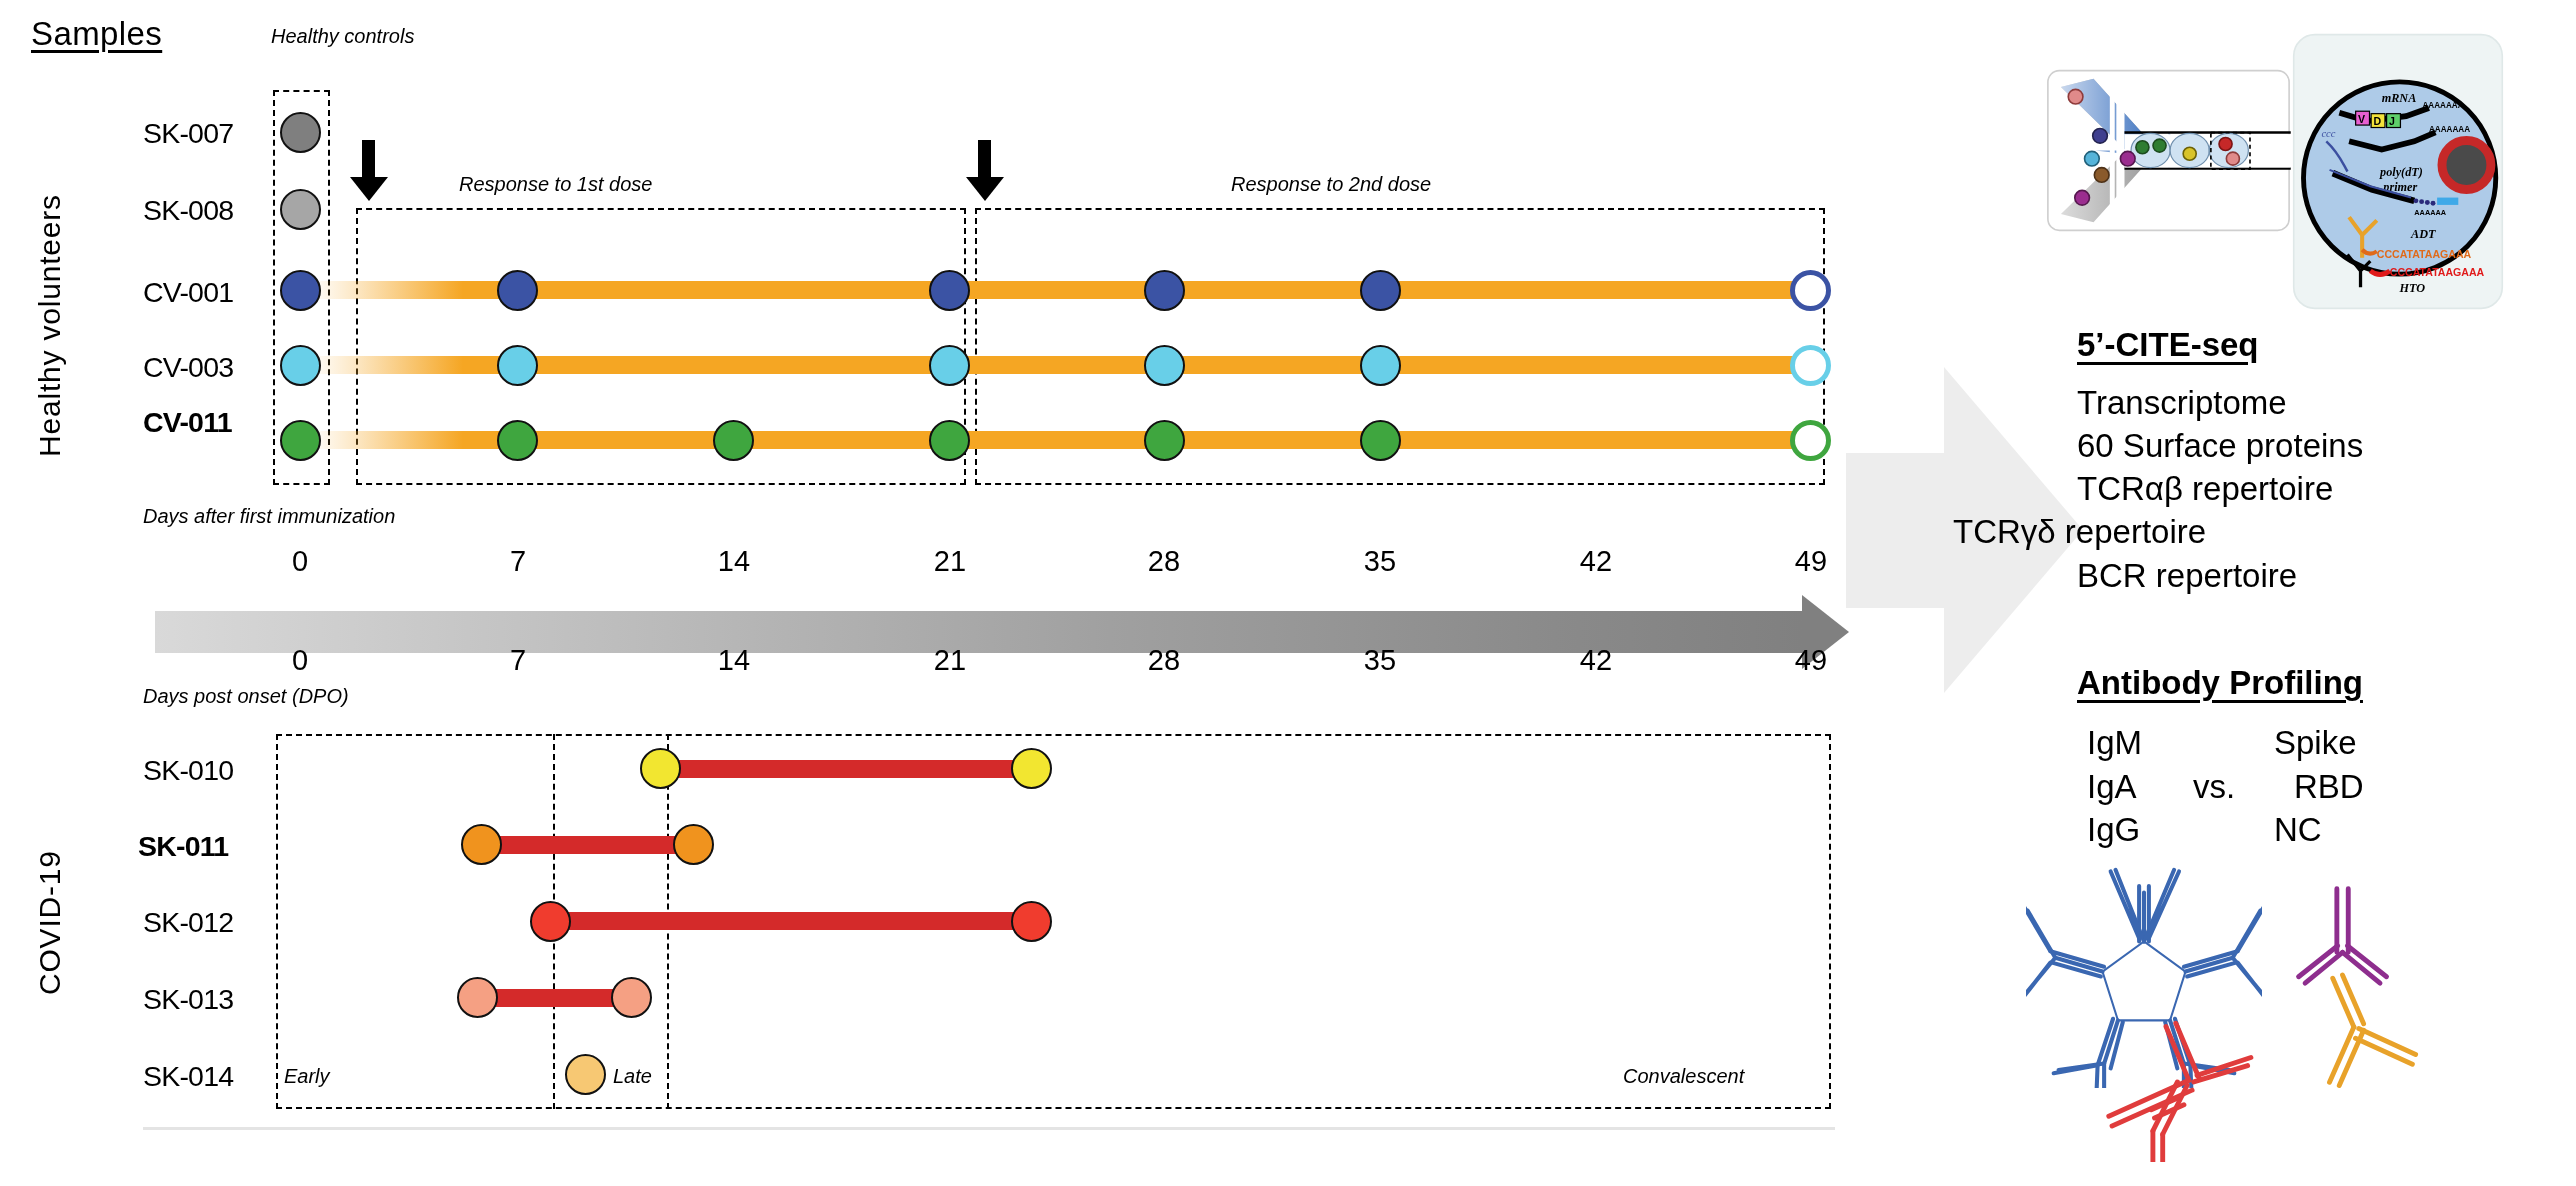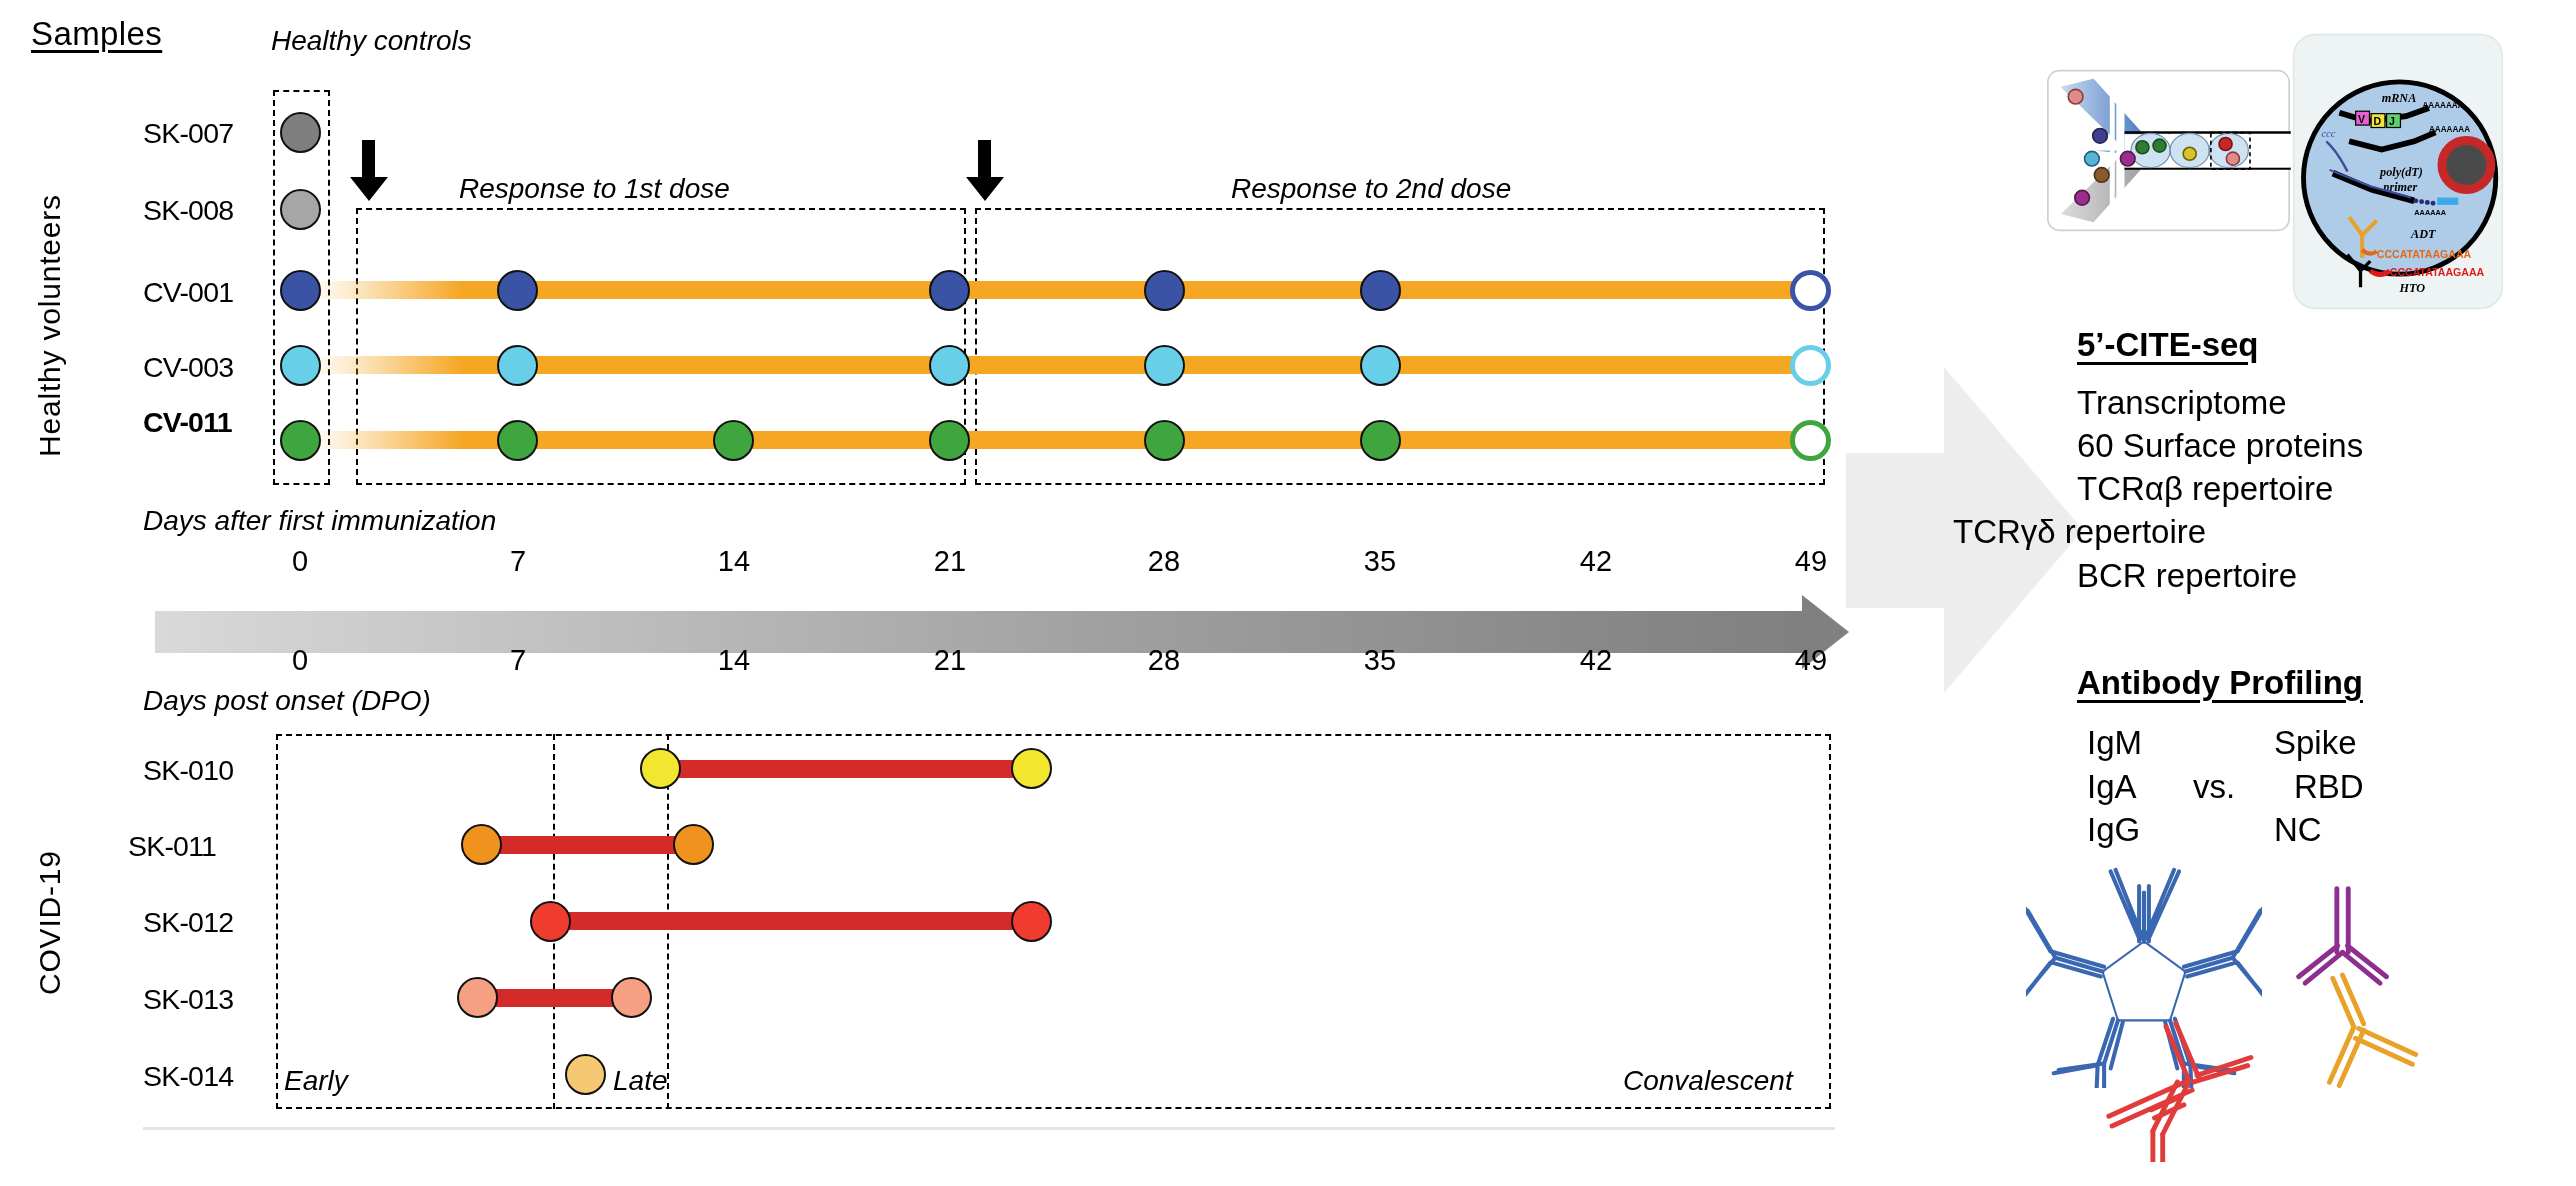--- a/index.html
+++ b/index.html
@@ -4,21 +4,21 @@
 <style>
   html,body{margin:0;padding:0;background:#ffffff;}
   body{width:2576px;height:1187px;position:relative;overflow:hidden;
        font-family:"Liberation Sans",sans-serif;color:#000;}
 
   .abs{position:absolute;}
 
   
   .hdr-underline{font-size:33px;font-weight:400;text-decoration:underline;
                  text-underline-offset:4.9px;letter-spacing:0.4px;}
-  .ital{font-style:italic;font-size:28px;}
+  .ital{font-style:italic;font-size:20px;}
   .rowlabel{font-size:28.5px;letter-spacing:-0.8px;white-space:nowrap;}
   .tick{font-size:29px;text-align:center;}
   .vert-label{font-size:30px;letter-spacing:0.8px;white-space:nowrap;
               transform-origin:0 0;}
 
   
   .dashbox{border:2.4px dashed #000;box-sizing:border-box;}
   .dashline-v{border-left:2.4px dashed #000;}
 
   
@@ -149,21 +149,21 @@
 <div class="abs dashbox" style="left:276px;top:734px;width:1555px;height:375px;"></div>
 
 <div class="abs dashline-v" style="left:553px;top:734px;height:375px;"></div>
 <div class="abs dashline-v" style="left:667px;top:734px;height:375px;"></div>
 
 <div class="abs rowlabel" style="left:143px;top:754px;">SK-010</div>
 <div class="abs bar-red" style="left:656px;top:760px;width:375px;"></div>
 <div class="abs dot" style="left:640px;top:748px;width:41px;height:41px;background:#F2E630;"></div>
 <div class="abs dot" style="left:1011px;top:748px;width:41px;height:41px;background:#F2E630;"></div>
 
-<div class="abs rowlabel" style="left:128px;top:830px;">SK-011</div>
+<div class="abs rowlabel" style="left:138px;top:830px;font-weight:bold;">SK-011</div>
 <div class="abs bar-red" style="left:477px;top:836px;width:216px;"></div>
 <div class="abs dot" style="left:461px;top:824px;width:41px;height:41px;background:#F0931E;"></div>
 <div class="abs dot" style="left:673px;top:824px;width:41px;height:41px;background:#F0931E;"></div>
 
 <div class="abs rowlabel" style="left:143px;top:906px;">SK-012</div>
 <div class="abs bar-red" style="left:548px;top:912px;width:485px;"></div>
 <div class="abs dot" style="left:530px;top:901px;width:41px;height:41px;background:#F03C2E;"></div>
 <div class="abs dot" style="left:1011px;top:901px;width:41px;height:41px;background:#F03C2E;"></div>
 
 <div class="abs rowlabel" style="left:143px;top:983px;">SK-013</div>

